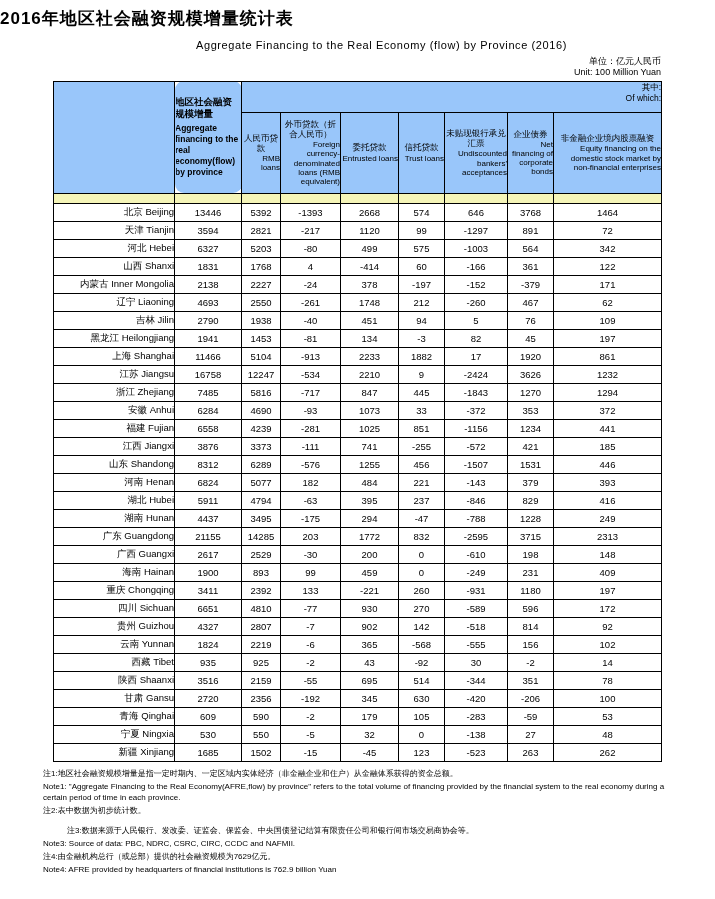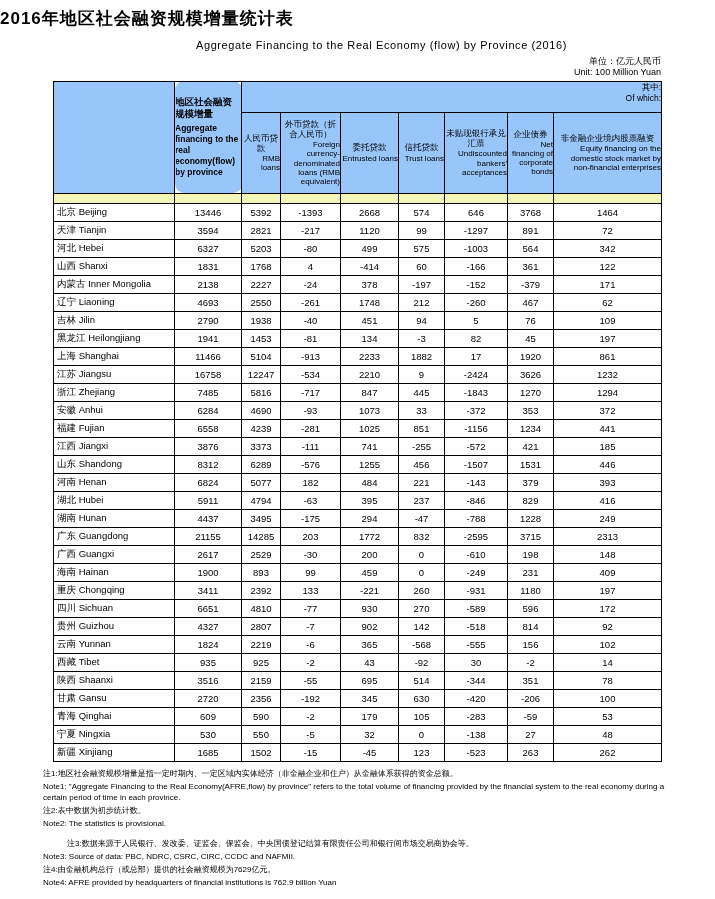--- a/index.html
+++ b/index.html
@@ -41,21 +41,21 @@
   th.ofwhich { vertical-align:top; text-align:right; height:30px; padding:2px 3px; }
   th.ofwhich div { font-size:8.5px; line-height:1.3; }
 
   th.subcol { vertical-align:middle; text-align:center; height:80px; padding:1px 1px; }
   th.subcol .cn { font-size:8.5px; line-height:1.2; }
   th.subcol .en { font-size:8px; line-height:1.15; margin-top:1px;text-align:right; }
 
   tr.band td { background:var(--band-bg); height:9px; border-top:1px solid #000; border-bottom:1px solid #000; }
 
   tbody td { height:17px; font-size:9.5px; text-align:center; white-space:nowrap; }
-  tbody td.province { text-align:left; padding-left:3px; }
+  tbody td.province { text-align:right; padding-left:3px; }
 
   .notes { margin:6px 0 0 43px; width:640px; font-size:8px; line-height:1.45; }
   .notes p { margin:0 0 1.5px 0; }
   .notes p.gap { margin-top:8px;margin-left:24px; }
 </style>
 </head>
 <body>
 
 <div class="page">
 
@@ -475,20 +475,19 @@
           <td>263</td>
           <td>262</td>
         </tr>
       </tbody>
   </table>
 
   <div class="notes" id="notes">
       <p>注1:地区社会融资规模增量是指一定时期内、一定区域内实体经济（非金融企业和住户）从金融体系获得的资金总额。</p>
       <p>Note1: "Aggregate Financing to the Real Economy(AFRE,flow) by province" refers to the total volume of financing provided by the financial system to the real economy during a certain period of time in each province.</p>
       <p>注2:表中数据为初步统计数。</p>
-      <p>Note2: The statistics is provisional.</p>
       <p class="gap">注3:数据来源于人民银行、发改委、证监会、保监会、中央国债登记结算有限责任公司和银行间市场交易商协会等。</p>
       <p>Note3: Source of data: PBC, NDRC, CSRC, CIRC, CCDC and NAFMII.</p>
       <p>注4:由金融机构总行（或总部）提供的社会融资规模为7629亿元。</p>
       <p>Note4: AFRE provided by headquarters of financial institutions is 762.9 billion Yuan</p>
     </div>
 
 </div>
 
 </body></html>

